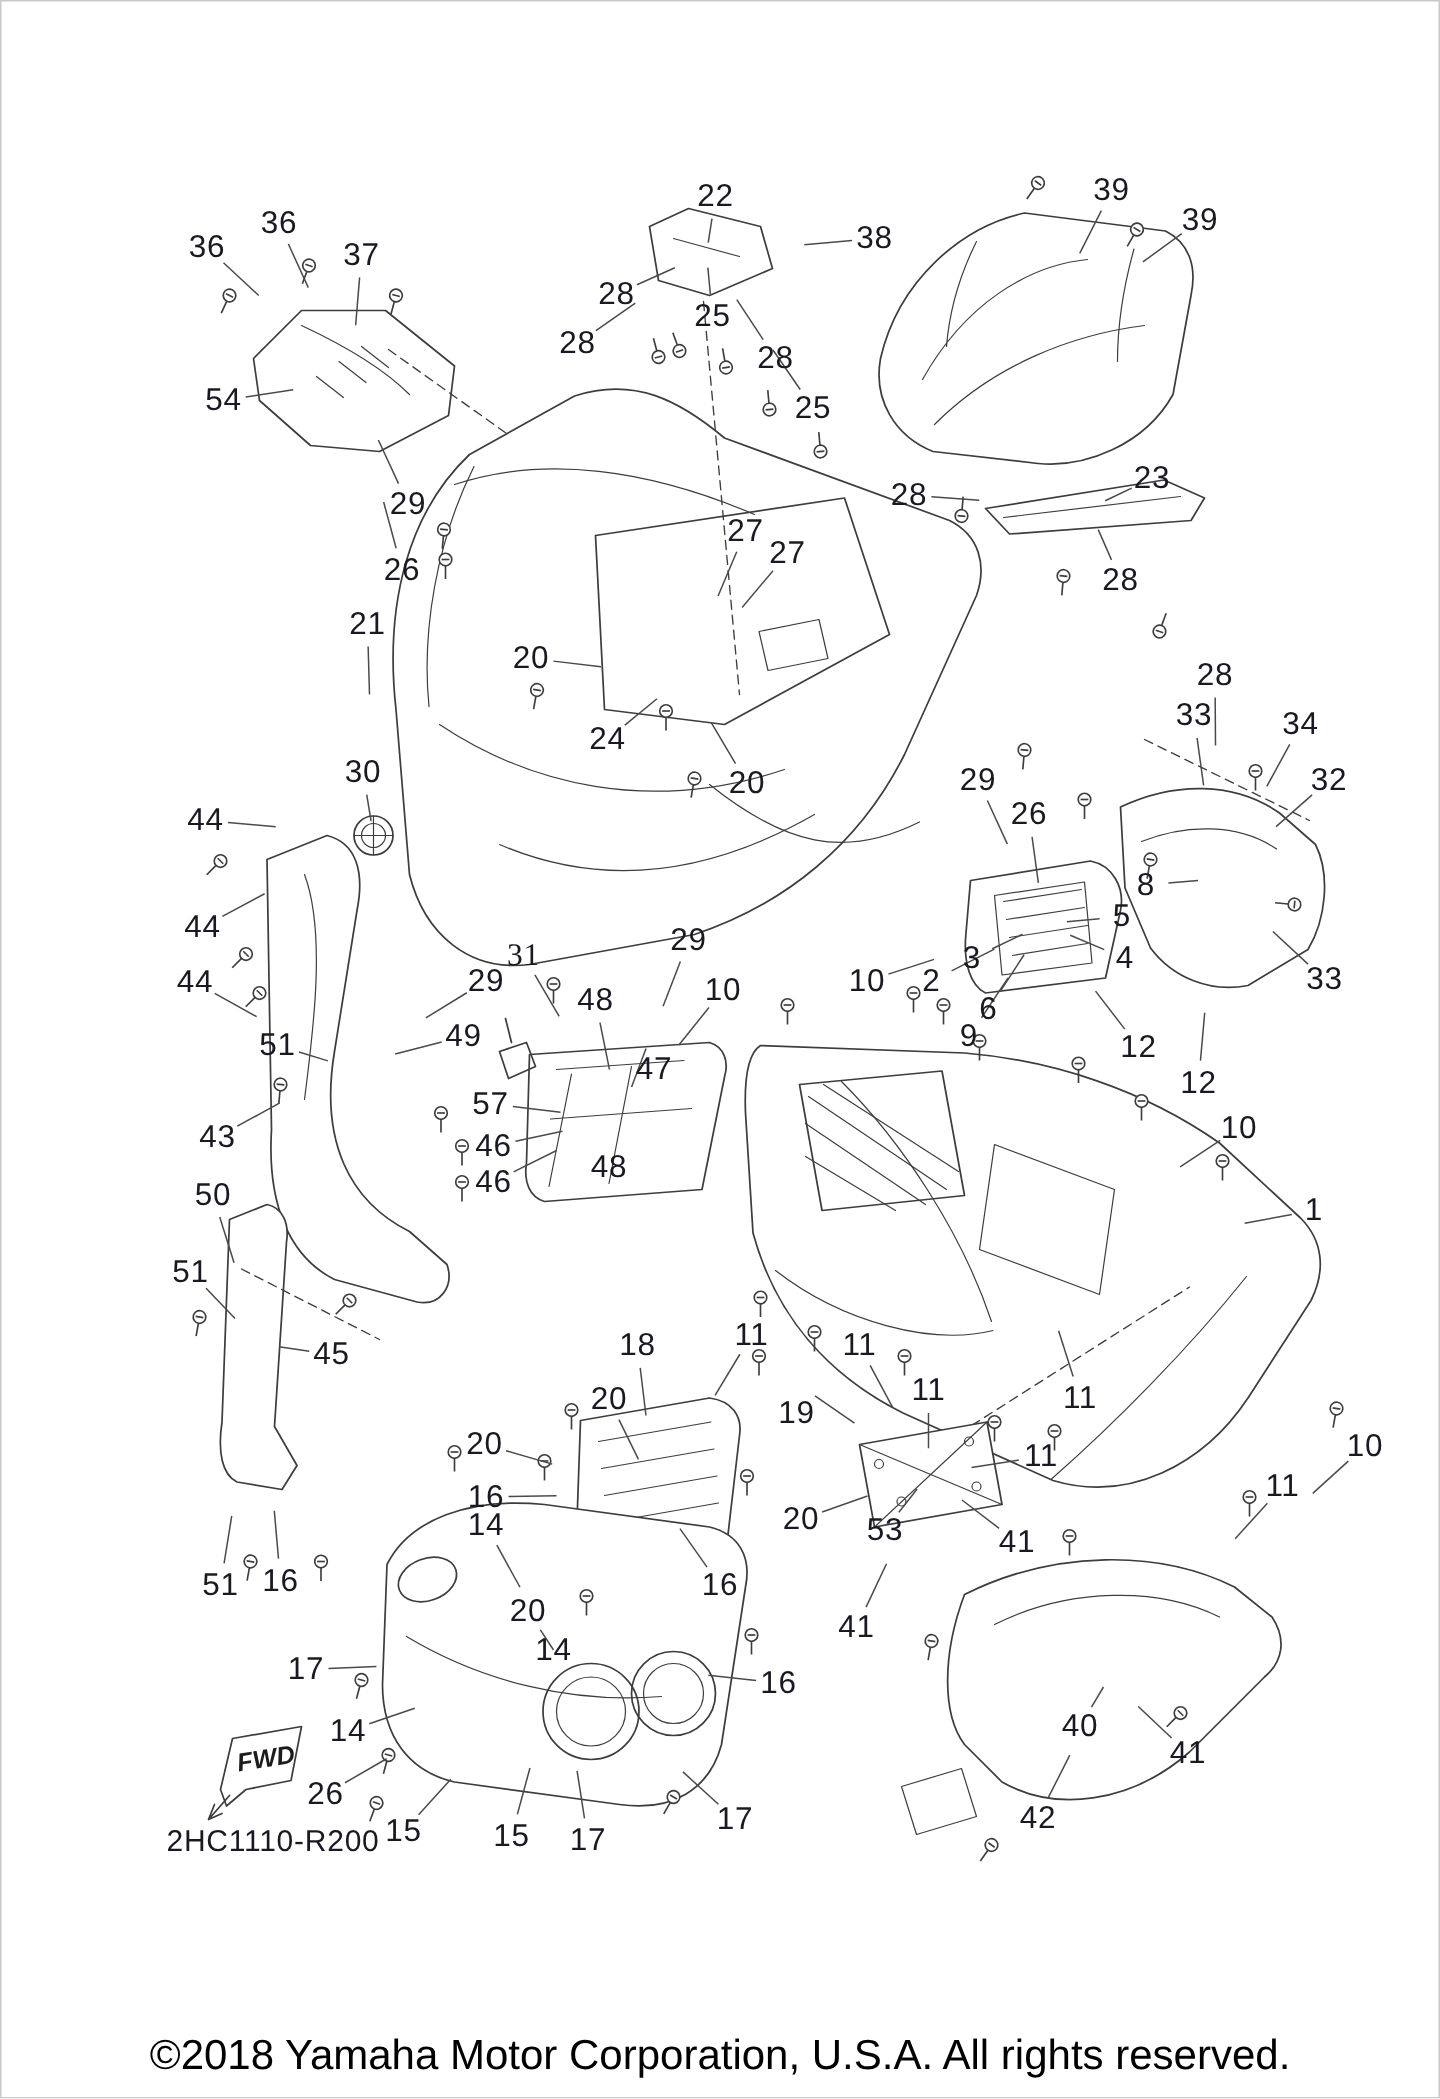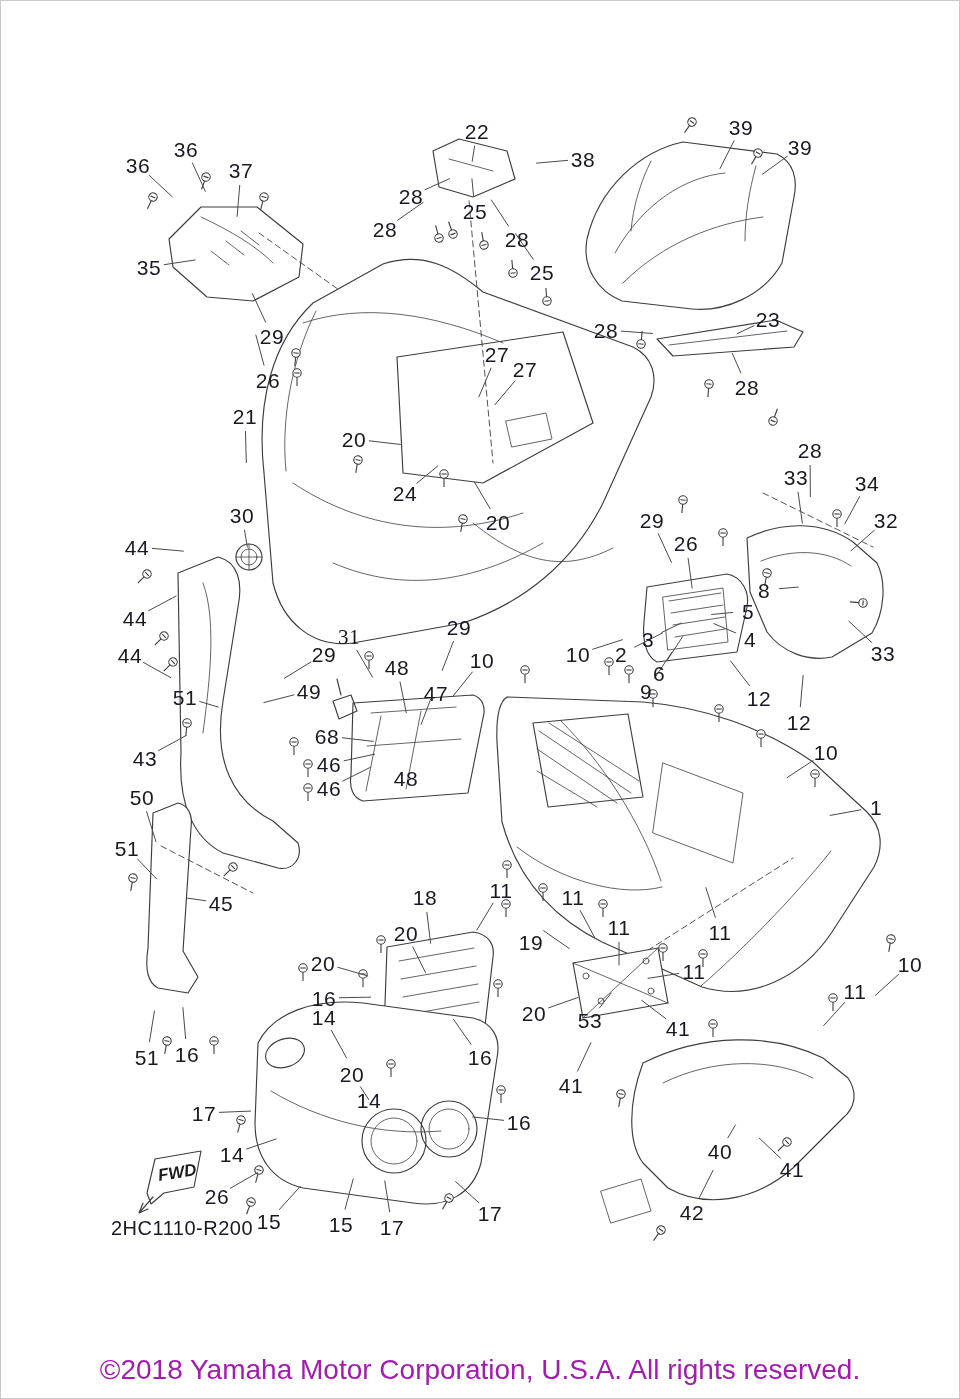--- a/index.html
+++ b/index.html
@@ -20,21 +20,21 @@
     position:absolute; transform:translate(-50%,-50%);
     font-size:21px; line-height:1; color:#191923; letter-spacing:0.5px;
     white-space:nowrap; user-select:none;
   }
   .partcode {
     position:absolute; left:110px; top:1216px;
     font-size:20px; color:#191923; letter-spacing:0.5px;
   }
   .copyright {
     position:absolute; left:0; right:0; top:1353px; text-align:center;
-    font-size:28px; color:#a21caf;
+    font-size:28px; color:#000000;
   }
   .fwd-text { font-style:italic; font-weight:bold; font-size:17px; fill:#1c1c1c; }
 </style>
 </head>
 <body>
 
 <div class="page">
 
   <svg class="diagram" width="960" height="1399" viewBox="0 0 960 1399">
 
@@ -575,21 +575,21 @@
       <div class="callout" style="left: 240px; top: 169px;">37</div>
       <div class="callout" style="left: 476px; top: 130px;">22</div>
       <div class="callout" style="left: 410px; top: 195px;">28</div>
       <div class="callout" style="left: 384px; top: 228px;">28</div>
       <div class="callout" style="left: 474px; top: 210px;">25</div>
       <div class="callout" style="left: 516px; top: 238px;">28</div>
       <div class="callout" style="left: 541px; top: 271px;">25</div>
       <div class="callout" style="left: 582px; top: 158px;">38</div>
       <div class="callout" style="left: 740px; top: 126px;">39</div>
       <div class="callout" style="left: 799px; top: 146px;">39</div>
-      <div class="callout" style="left: 148px; top: 266px;">35</div>
+      <div class="callout" style="left: 148px; top: 266px;">54</div>
       <div class="callout" style="left: 271px; top: 335px;">29</div>
       <div class="callout" style="left: 267px; top: 379px;">26</div>
       <div class="callout" style="left: 605px; top: 329px;">28</div>
       <div class="callout" style="left: 767px; top: 318px;">23</div>
       <div class="callout" style="left: 496px; top: 353px;">27</div>
       <div class="callout" style="left: 524px; top: 368px;">27</div>
       <div class="callout" style="left: 746px; top: 386px;">28</div>
       <div class="callout" style="left: 809px; top: 449px;">28</div>
       <div class="callout" style="left: 244px; top: 415px;">21</div>
       <div class="callout" style="left: 353px; top: 438px;">20</div>
@@ -612,25 +612,25 @@
       <div class="callout" style="left: 323px; top: 653px;">29</div>
       <div class="callout" style="left: 458px; top: 626px;">29</div>
       <div class="callout" style="left: 620px; top: 653px;">2</div>
       <div class="callout" style="left: 647px; top: 638px;">3</div>
       <div class="callout" style="left: 577px; top: 653px;">10</div>
       <div class="callout" style="left: 481px; top: 659px;">10</div>
       <div class="callout" style="left: 658px; top: 672px;">6</div>
       <div class="callout" style="left: 645px; top: 690px;">9</div>
       <div class="callout" style="left: 396px; top: 666px;">48</div>
       <div class="callout" style="left: 308px; top: 690px;">49</div>
-      <div class="callout" style="left: 435px; top: 692px;">47</div>
+      <div class="callout" style="left: 435px; top: 712px;">47</div>
       <div class="callout" style="left: 758px; top: 697px;">12</div>
       <div class="callout" style="left: 798px; top: 721px;">12</div>
       <div class="callout" style="left: 184px; top: 696px;">51</div>
-      <div class="callout" style="left: 326px; top: 735px;">68</div>
+      <div class="callout" style="left: 326px; top: 735px;">57</div>
       <div class="callout" style="left: 328px; top: 763px;">46</div>
       <div class="callout" style="left: 328px; top: 787px;">46</div>
       <div class="callout" style="left: 144px; top: 757px;">43</div>
       <div class="callout" style="left: 825px; top: 751px;">10</div>
       <div class="callout" style="left: 405px; top: 777px;">48</div>
       <div class="callout" style="left: 141px; top: 796px;">50</div>
       <div class="callout" style="left: 875px; top: 806px;">1</div>
       <div class="callout" style="left: 126px; top: 847px;">51</div>
       <div class="callout" style="left: 220px; top: 902px;">45</div>
       <div class="callout" style="left: 500px; top: 889px;">11</div>

